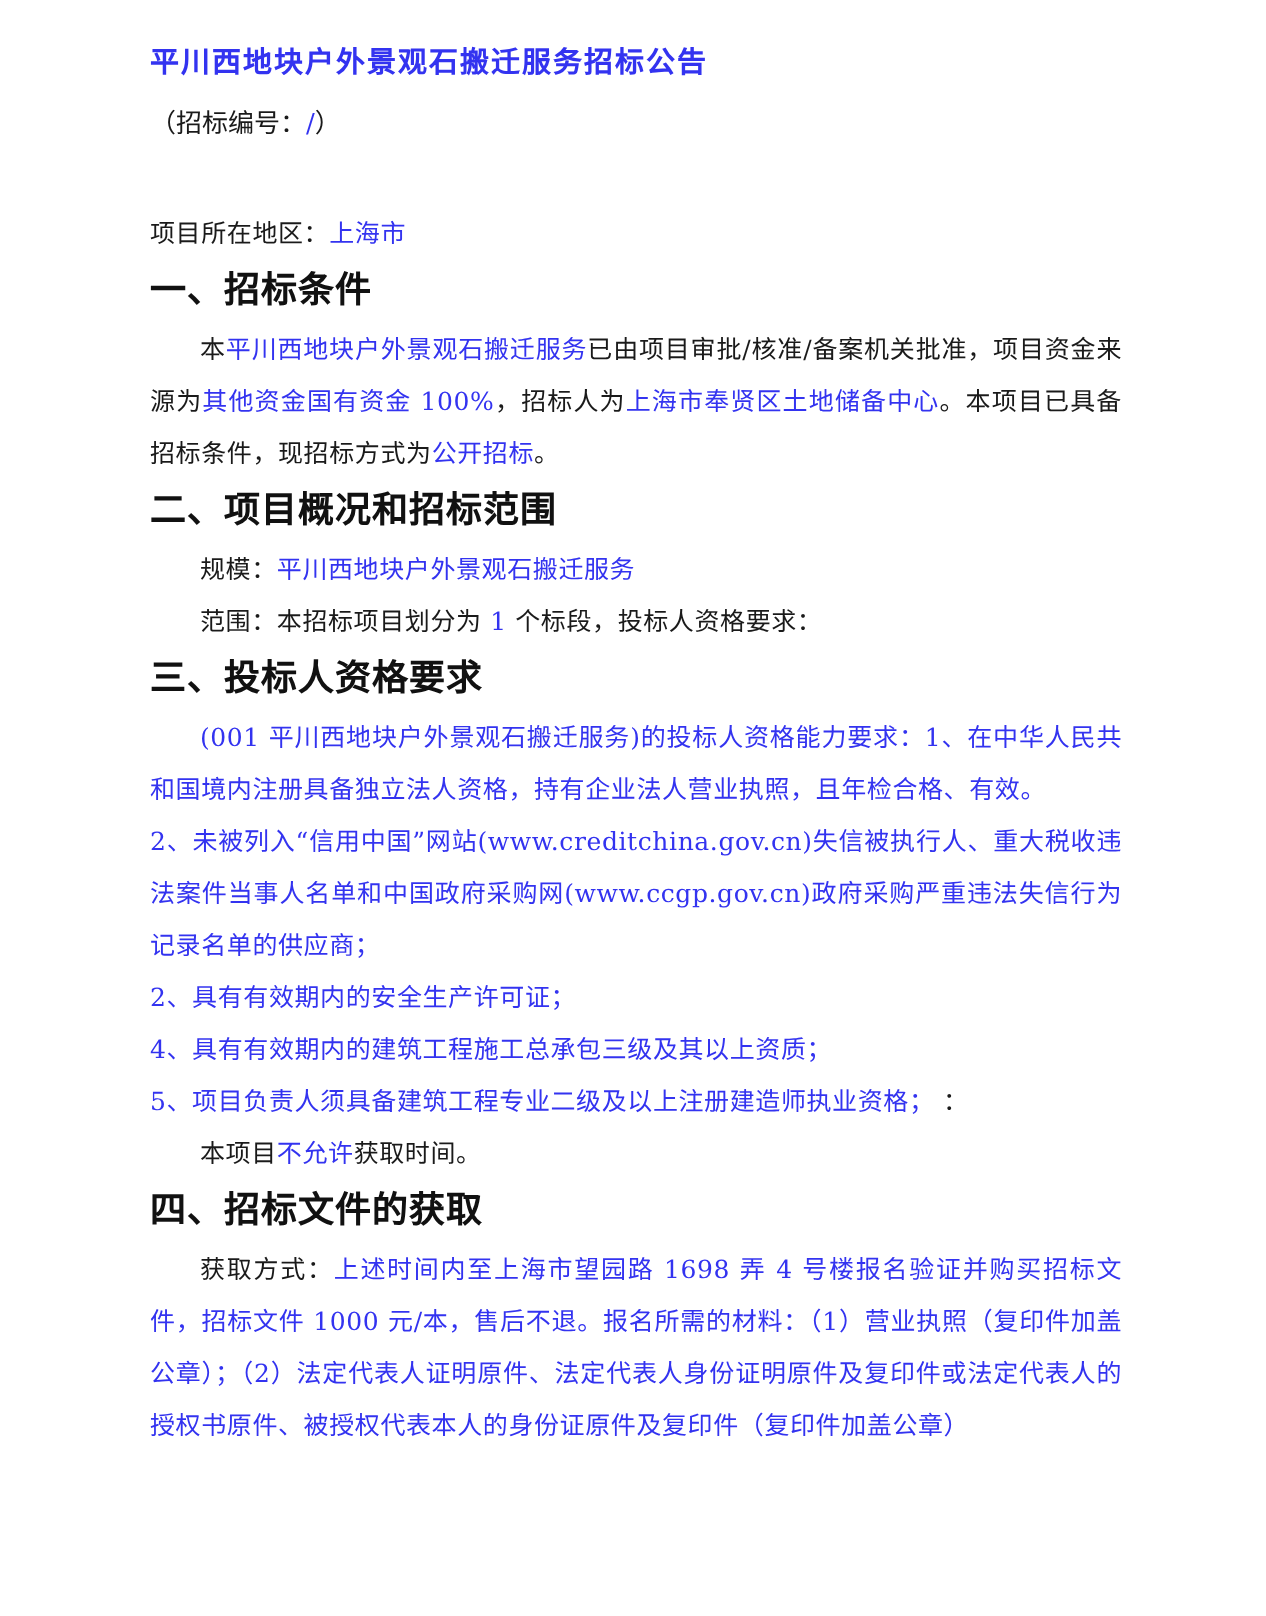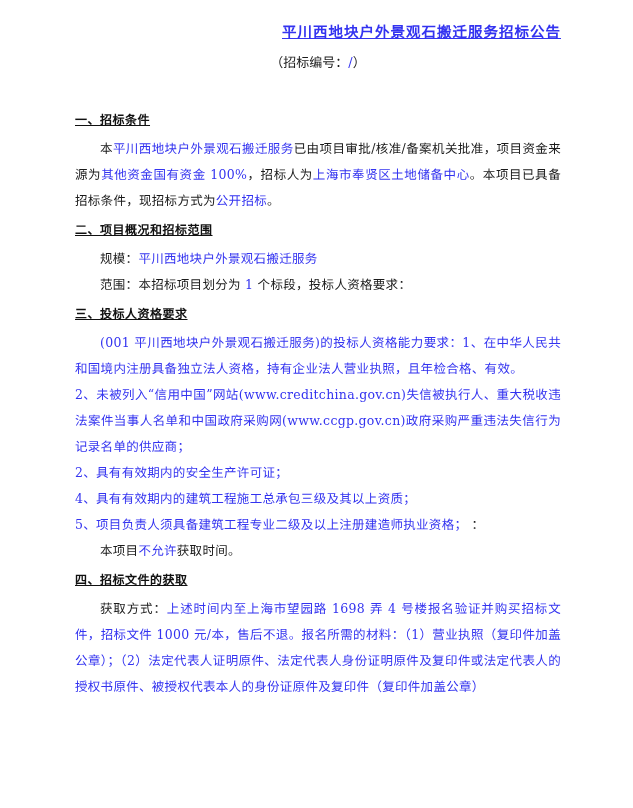--- a/index.html
+++ b/index.html
@@ -12,74 +12,72 @@
     width: 633px;
     height: 808px;
     box-sizing: border-box;
     background: #ffffff;
     padding: 20px 72px 6px 75px;
     overflow: hidden;
     font-family: "DejaVu Serif", "Liberation Serif", serif;
     color: #1a1a1a;
   }
   .doc-title {
-    text-align: right;
+    text-align: left;
     font-size: 14.5px;
     font-weight: bold;
     line-height: 24px;
     margin: 0;
     color: var(--accent, #3333f0);
     letter-spacing: 1px;
-    text-decoration: underline;
   }
   .subtitle {
-    text-align: center;
     font-size: 13px;
     line-height: 26px;
     margin: 6px 0 0 0;
   }
   .spacer {
     margin: 0;
     height: 28px;
   }
   .para {
     font-size: 12.5px;
     line-height: 26px;
     margin: 0;
     text-align: justify;
     letter-spacing: 0.3px;
   }
   .indent {
     text-indent: 2em;
   }
   .heading {
     font-family: "DejaVu Sans", "Liberation Sans", sans-serif;
-    font-size: 12px;
+    font-size: 18px;
     font-weight: bold;
     line-height: 26px;
     margin: 3px 0;
     color: #111111;
     letter-spacing: 0.5px;
-    text-decoration: underline;
   }
   .blue {
     color: var(--accent, #3333f0);
   }
   .blue-italic {
     color: var(--accent, #3333f0);
   }
 </style>
 </head>
 <body>
 
 <div class="page">
   <h1 class="doc-title">平川西地块户外景观石搬迁服务招标公告</h1>
   <div>
       <p class="subtitle"><span>（招标编号：</span><span class="blue">/</span><span>）</span></p>
       <p class="spacer" style="height: 28px;"></p>
+      <p class="para"><span>项目所在地区：</span><span class="blue">上海市</span></p>
       <p class="heading"><span>一、招标条件</span></p>
       <p class="para indent"><span>本</span><span class="blue">平川西地块户外景观石搬迁服务</span><span>已由项目审批/核准/备案机关批准，项目资金来源为</span><span class="blue">其他资金国有资金 100%</span><span>，招标人为</span><span class="blue">上海市奉贤区土地储备中心</span><span>。本项目已具备招标条件，现招标方式为</span><span class="blue">公开招标</span><span>。</span></p>
       <p class="heading"><span>二、项目概况和招标范围</span></p>
       <p class="para indent"><span>规模：</span><span class="blue">平川西地块户外景观石搬迁服务</span></p>
       <p class="para indent"><span>范围：本招标项目划分为 </span><span class="blue">1</span><span> 个标段，投标人资格要求：</span></p>
       <p class="heading"><span>三、投标人资格要求</span></p>
       <p class="para indent"><span class="blue">(001 平川西地块户外景观石搬迁服务)的投标人资格能力要求：1、在中华人民共和国境内注册具备独立法人资格，持有企业法人营业执照，且年检合格、有效。</span></p>
       <p class="para"><span class="blue">2、未被列入“信用中国”网站(www.creditchina.gov.cn)失信被执行人、重大税收违法案件当事人名单和中国政府采购网(www.ccgp.gov.cn)政府采购严重违法失信行为记录名单的供应商；</span></p>
       <p class="para"><span class="blue">2、具有有效期内的安全生产许可证；</span></p>
       <p class="para"><span class="blue">4、具有有效期内的建筑工程施工总承包三级及其以上资质；</span></p>

